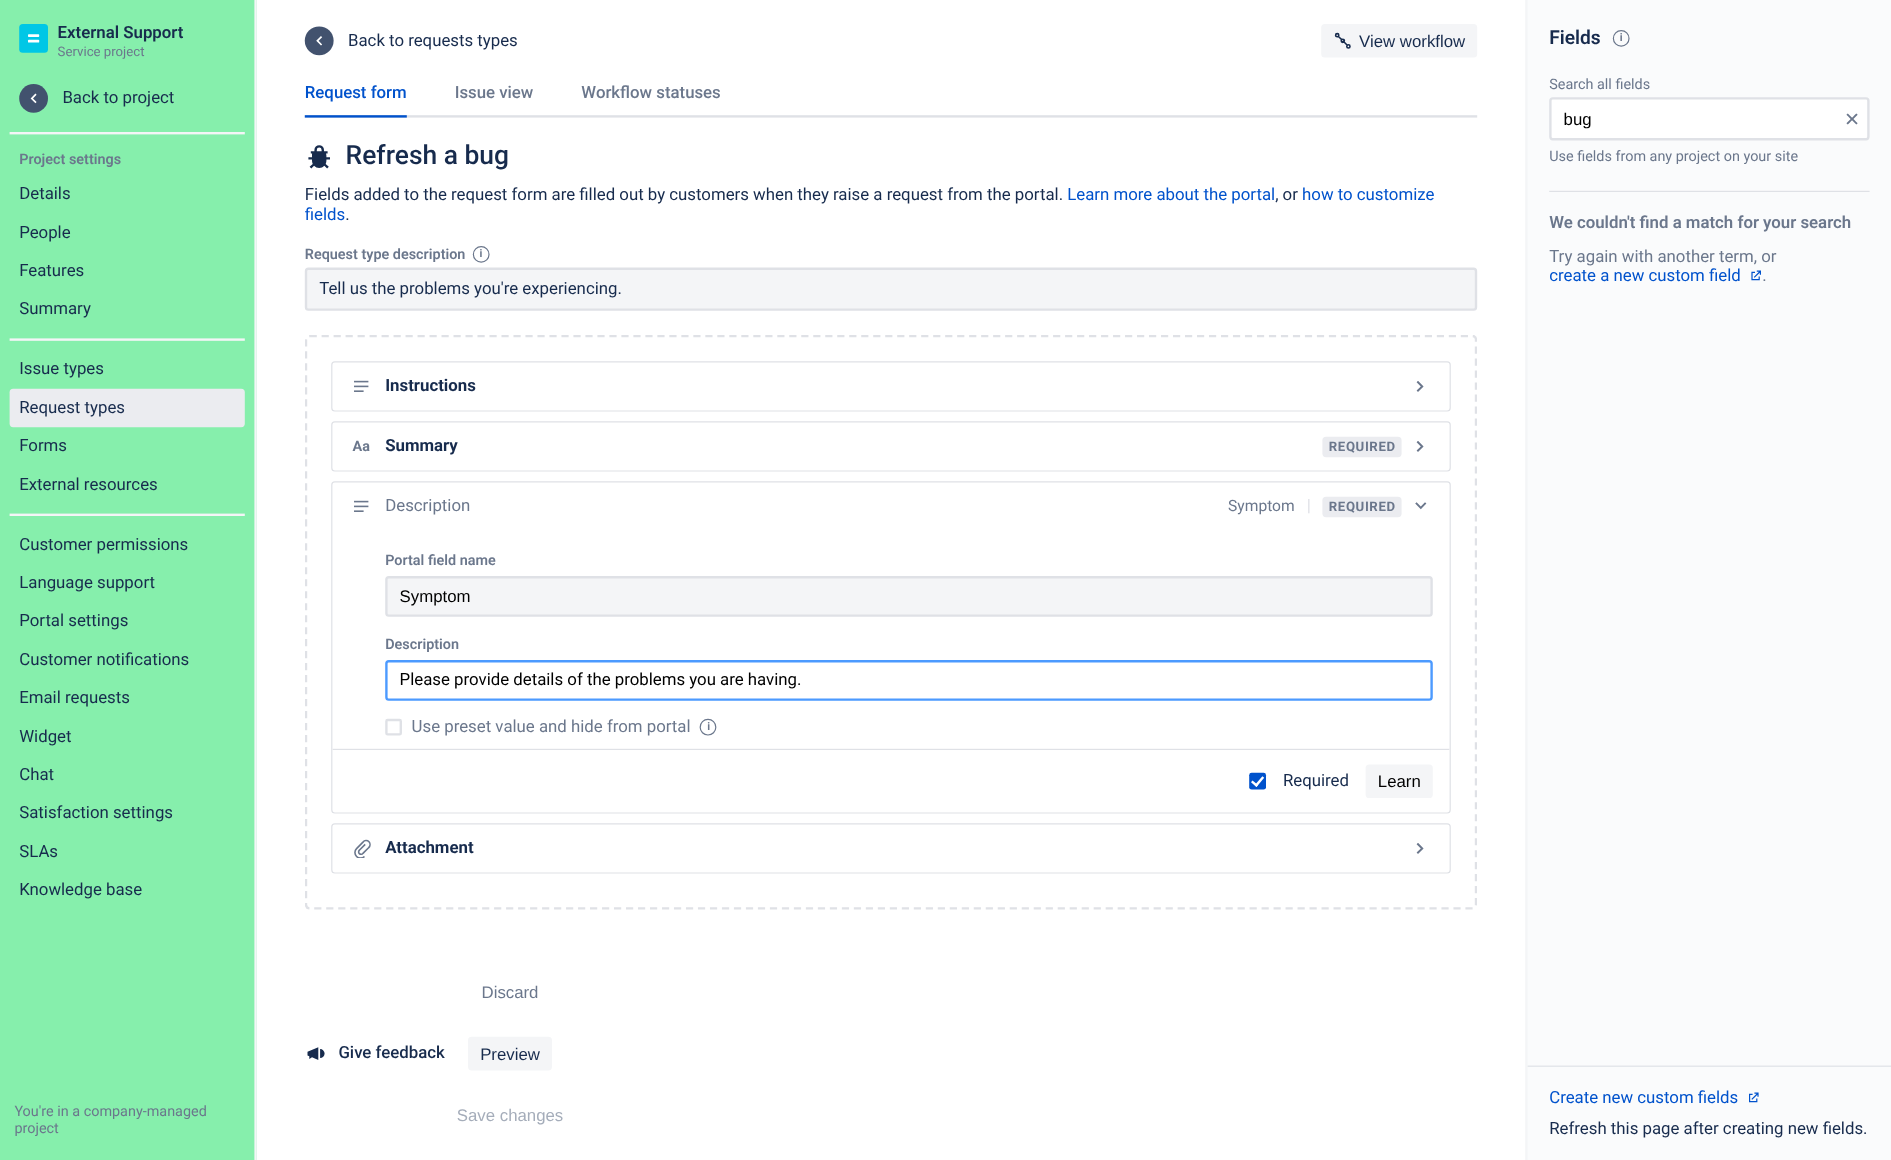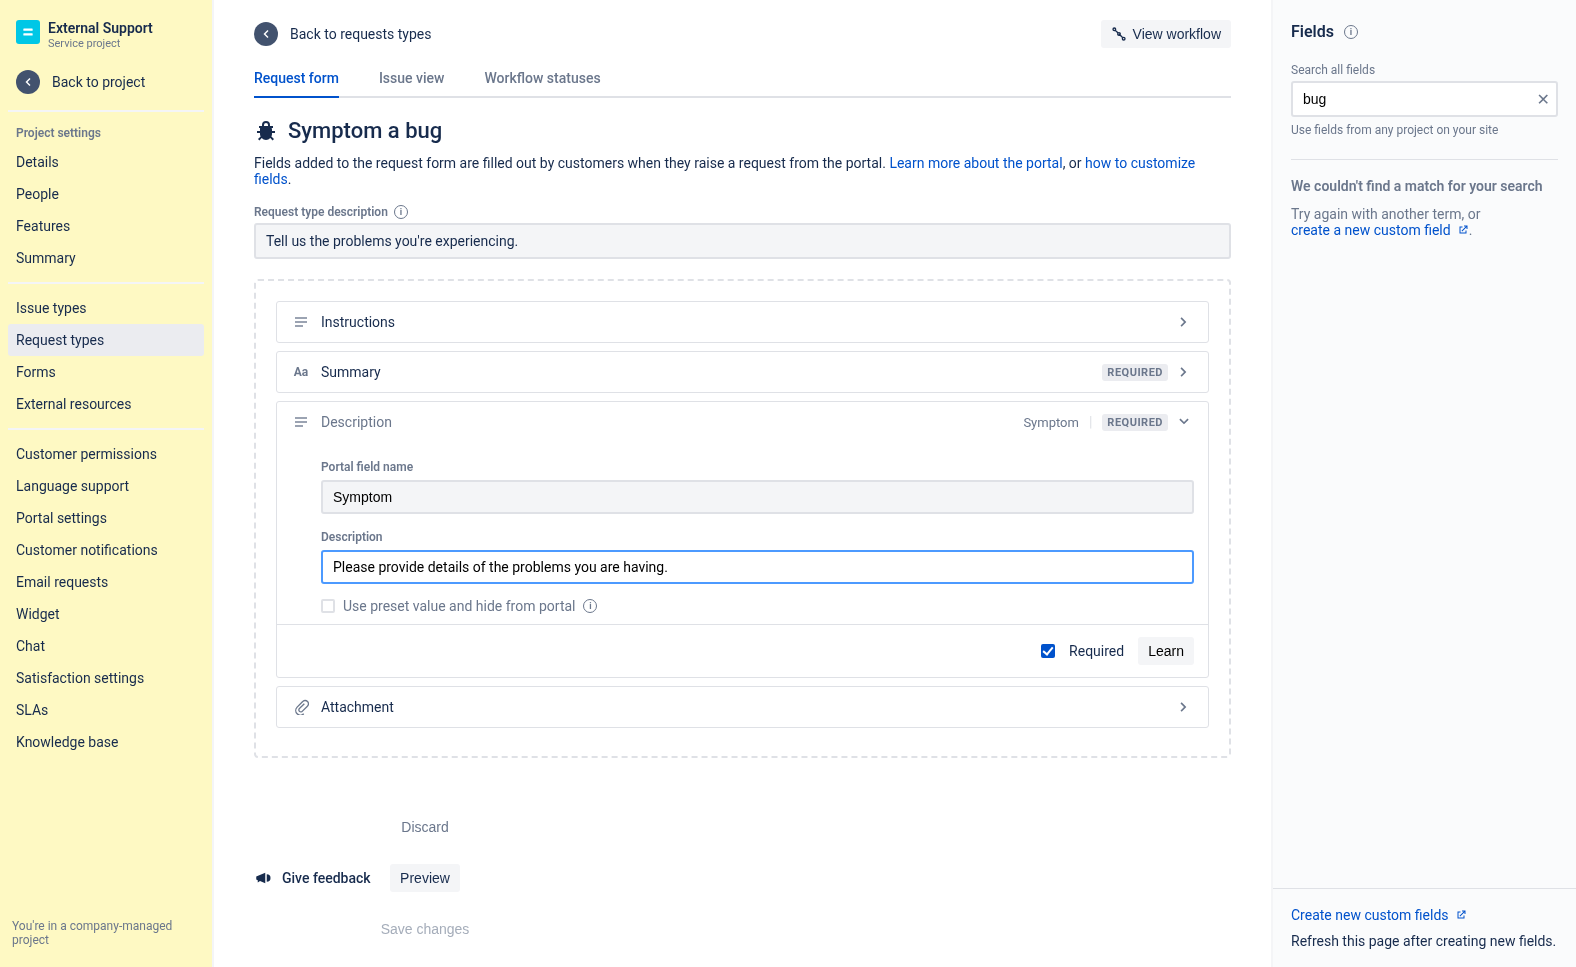--- a/index.html
+++ b/index.html
@@ -11,21 +11,21 @@
     --bg-gray-hover: #EBECF0;
     --required-bg: #EBECF0;
     --focus-blue: #4C9AFF;
   }
   * { box-sizing: border-box; }
   html, body { margin:0; padding:0; height:100%; font-family: -apple-system, BlinkMacSystemFont, "Segoe UI", Roboto, "Helvetica Neue", Arial, sans-serif; font-size:14px; color: var(--text-main); background:#fff; }
   a { color: var(--link-blue); text-decoration:none; }
   .app { display:flex; width:100%; height:100vh; }
 
   
-  .sidebar { width:214px; flex:0 0 214px; border-right:2px solid var(--bg-gray-subtle); background:#fef9c3; display:flex; flex-direction:column; overflow-y:auto; }
+  .sidebar { width:214px; flex:0 0 214px; border-right:2px solid var(--bg-gray-subtle); background:#86efac; display:flex; flex-direction:column; overflow-y:auto; }
   .sidebar-inner { padding:16px 8px 4px 8px; flex:1; }
   .project-header { display:flex; gap:8px; padding:4px 8px 12px 8px; align-items:flex-start; }
   .project-avatar { width:24px; height:24px; border-radius:3px; background:#00C7E6; display:flex; align-items:center; justify-content:center; }
   .project-avatar svg { width:14px; height:14px; fill:white; }
   .project-title { font-weight:600; line-height:1.2; }
   .project-sub { font-size:11px; color:var(--text-subtle); line-height:1.2; margin-top:0; }
   .back-row { display:flex; align-items:center; gap:12px; padding:8px; cursor:pointer; border-radius:3px; }
   .back-circle { width:24px; height:24px; border-radius:50%; background: #42526E; display:flex; align-items:center; justify-content:center; }
   .back-circle svg { width:12px; height:12px; fill:white; }
   .side-divider { height:2px; background: var(--bg-gray-subtle); margin:8px 0; border:none; }
@@ -58,21 +58,21 @@
   .text-input { width:100%; border:2px solid var(--border-gray); border-radius:3px; padding:8px 10px; font-size:14px; background:#FAFBFC; color:var(--text-main); font-family:inherit; }
   .text-input.readonly { background:#F4F5F7; }
 
   
   .dashed-box { border:2px dashed var(--border-gray); border-radius:4px; padding:20px; margin-top:20px; }
 
   .field-card { border:1px solid var(--border-gray); border-radius:3px; background:#fff; margin-bottom:8px; overflow:hidden; }
   .field-card-header { display:flex; align-items:center; padding:10px 14px; cursor:pointer; }
   .field-icon { width:20px; display:flex; justify-content:center; color:var(--text-subtle); }
   .field-icon svg { width:16px; height:16px; fill:currentColor; }
-  .field-title { flex:1; margin-left:10px; font-weight:400; }
+  .field-title { flex:1; margin-left:10px; font-weight:700; }
   .field-title.muted { color: var(--text-subtle); font-weight:400; }
   .field-meta { display:flex; align-items:center; gap:10px; }
   .meta-pipe { color: var(--border-gray); }
   .badge-required { background: var(--required-bg); color:var(--text-subtle); font-size:11px; font-weight:700; padding:2px 5px; border-radius:3px; letter-spacing:0.5px; }
   .symptom-label { color:var(--text-subtle); font-size:13px; }
   .chev { width:20px; height:20px; display:flex; align-items:center; justify-content:center; color:var(--text-subtle); margin-left:6px; }
   .chev svg { width:14px; height:14px; fill:currentColor; }
 
   .field-body { padding: 10px 14px 10px 44px; }
   .sub-label { font-size:12px; font-weight:600; color:var(--text-subtle); margin-bottom:6px; margin-top:8px; }
@@ -198,21 +198,21 @@
       <div class="tabs" id="tabs-row">
           <div class="tab active">Request form</div>
           <div class="tab">Issue view</div>
           <div class="tab">Workflow statuses</div>
         </div>
 
       <h1 class="page-title">
         <svg viewBox="0 0 24 24">
             <path d="M12 2a4 4 0 00-4 4v1H5v2h1.1A6 6 0 006 11v1H3v2h3v1a6 6 0 00.6 2.6L4 20l1.4 1.4 2.3-2.3A6 6 0 0012 21a6 6 0 004.3-1.9l2.3 2.3L20 20l-2.6-2.4A6 6 0 0018 15v-1h3v-2h-3v-1c0-.7-.1-1.4-.4-2H19V7h-3V6a4 4 0 00-4-4zm0 2a2 2 0 012 2v1h-4V6a2 2 0 012-2z"></path>
           </svg>
-        <span>Symptom a bug</span>
+        <span>Refresh a bug</span>
       </h1>
 
       <div class="help-text">
         <span>Fields added to the request form are filled out by customers when they raise a request from the portal. </span><a href="#">Learn more about the portal</a><span>, or </span><a href="#">how to customize fields</a><span>.</span>
       </div>
 
       <div class="field-label">
         <span>Request type description</span>
         <span class="info-icon">i</span>
       </div>

